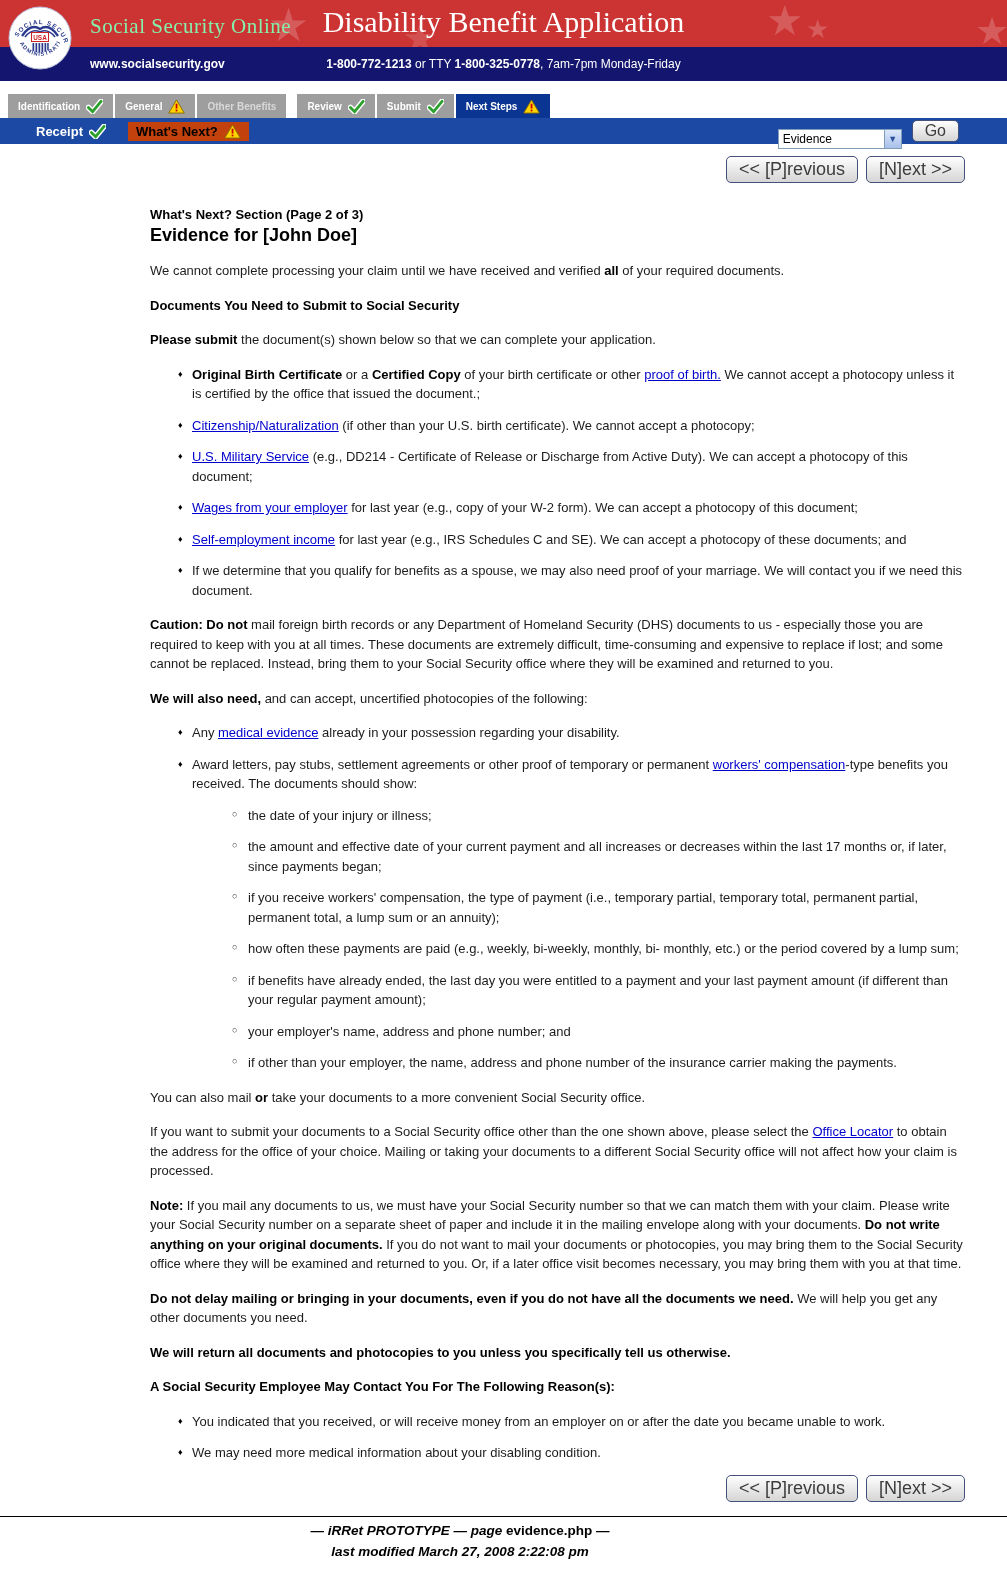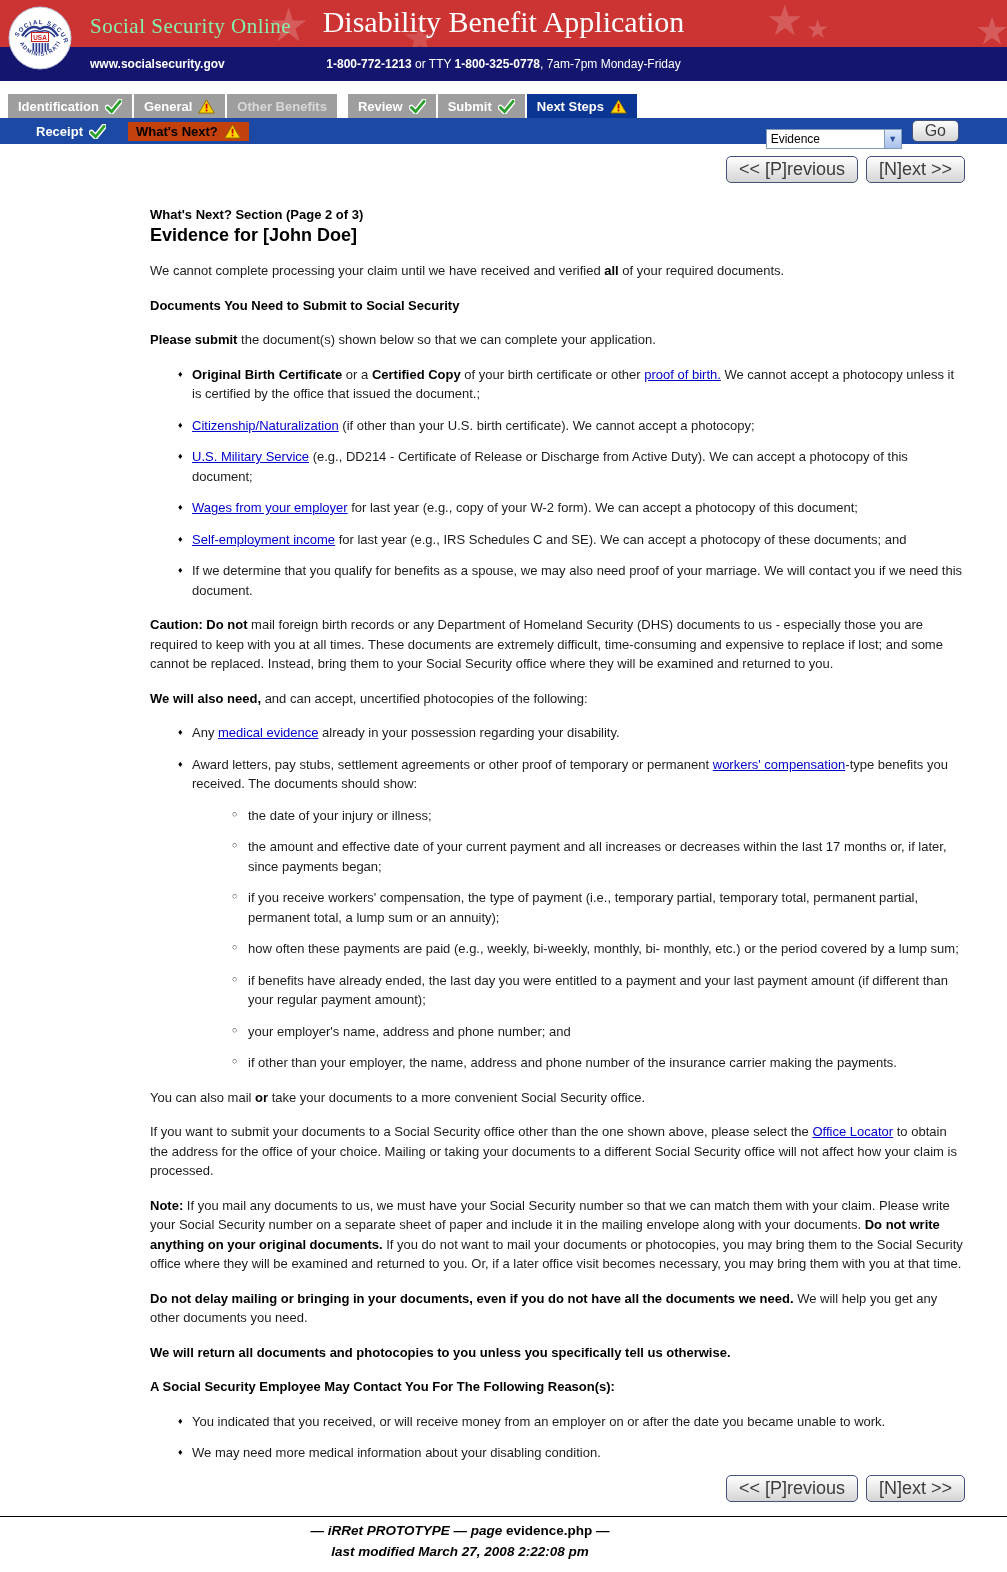--- a/index.html
+++ b/index.html
@@ -27,35 +27,35 @@
     position:absolute; left:0; right:0; top:5px; text-align:center; color:#fff;
     font-family:"Liberation Serif","DejaVu Serif",serif; font-size:30px;
   }
   .gov-url { margin-left:90px; font-weight:bold; font-size:12px; }
   .phone-line { position:absolute; left:0; right:0; text-align:center; font-size:12px; }
   .phone-line b { font-weight:bold; }
   
   .tabs-row { margin-top:13px; padding-left:8px; display:flex; align-items:flex-end; height:24px; }
   .tab {
     height:24px; display:flex; align-items:center; gap:6px;
-    background:#9e9e9e; color:#fff; font-weight:bold; font-size:13px;
+    background:#9e9e9e; color:#fff; font-weight:bold; font-size:10px;
     padding:0 10px; margin-right:2px; cursor:pointer; white-space:nowrap;
   }
   .tab.dimmed { color:#d8d8d8; }
   .tab.gap-before { margin-left:9px; }
   .tab.active { background:#0a3592; }
   .subnav {
     height:26px; background:#1c49a4; display:flex; align-items:center;
     color:#fff; padding-left:28px;
   }
   .subnav-item { display:flex; align-items:center; gap:6px; font-weight:bold; font-size:13px; cursor:pointer; padding:2px 8px; }
   .subnav-item.active { background:#c2410c; color:#000; margin-left:14px; }
   .subnav-right { margin-left:auto; display:flex; align-items:center; gap:10px; padding-right:48px; }
   .jump-select {
-    width:136px; height:20px; background:#fff; border:1px solid #7f9db9;
+    width:124px; height:20px; background:#fff; border:1px solid #7f9db9;
     display:flex; align-items:center; font-size:12px; color:#000; cursor:pointer;margin-top:16px;
   }
   .jump-select .sel-text { flex:1; padding-left:4px; color:#000; }
   .sel-arrow {
     width:17px; height:18px; background:linear-gradient(#dce8fb,#a8c0ea);
     border-left:1px solid #7f9db9; display:flex; align-items:center; justify-content:center;
     color:#2b4f9e; font-size:9px;
   }
   .btn {
     display:inline-block; border:1px solid #44517a; border-radius:5px;

